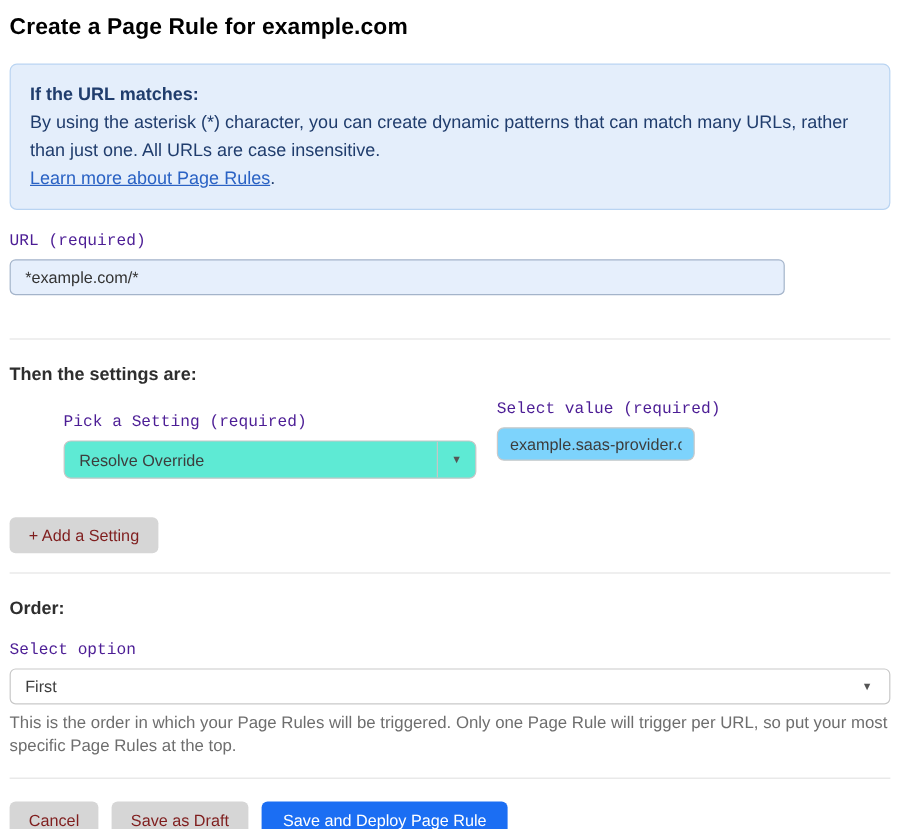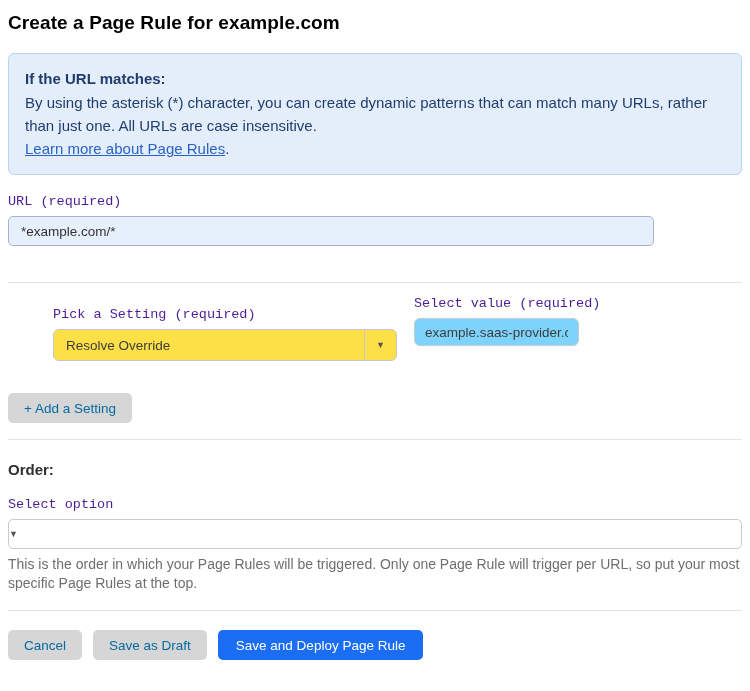--- a/index.html
+++ b/index.html
@@ -85,21 +85,21 @@
     margin-top: 5px;
     margin-left: 45px;
   }
   .setting-col { width: 344px; }
   .value-col { margin-left: 17px; padding-top: 8px; }
 
   .dropdown {
     display: flex;
     align-items: stretch;
     height: 32px;
-    background: #fde047;
+    background: #5eead4;
     border: 1px solid #c6c6c6;
     border-radius: 6px;
     cursor: pointer;
     overflow: hidden;
   }
   .dropdown .dd-value {
     flex: 1;
     display: flex;
     align-items: center;
     padding-left: 12px;
@@ -140,21 +140,21 @@
     height: 30px;
     border: none;
     border-radius: 5px;
     font-family: "Liberation Sans", sans-serif;
     font-size: 13.5px;
     cursor: pointer;
     padding: 0 16px;
   }
   .btn-gray {
     background: #d6d6d6;
-    color: #0369a1;
+    color: #7f1d1d;
   }
   .btn-blue {
     background: #1b6ef3;
     color: #ffffff;
     padding: 0 18px;
   }
   .add-setting-btn { margin-top: 32px; }
 
   .select-bar {
     margin-top: 0;
@@ -201,20 +201,21 @@
     <div class="info-body"><span>By using the asterisk (*) character, you can create dynamic patterns that can match many URLs, rather than just one. All URLs are case insensitive.</span><br>
       <a class="info-link">Learn more about Page Rules</a><span>.</span>
     </div>
   </div>
 
   <div class="field-label">URL (required)</div>
   <input class="url-input" type="text" value="*example.com/*" style="">
 
   <hr class="divider divider-1">
 
+  <h2 class="section-heading">Then the settings are:</h2>
 
   <div class="settings-row">
     <div class="setting-col">
       <div class="field-label">Pick a Setting (required)</div>
       <div class="dropdown">
         <div class="dd-value">Resolve Override</div>
         <div class="dd-caret-box">
           <span class="caret">▼</span>
         </div>
       </div>
@@ -226,20 +227,21 @@
   </div>
 
   <button class="btn btn-gray add-setting-btn">+ Add a Setting</button>
 
   <hr class="divider divider-2">
 
   <h2 class="section-heading">Order:</h2>
 
   <div class="field-label">Select option</div>
   <div class="select-bar">
+    <span class="sel-value">First</span>
     <span class="sel-caret caret">▼</span>
   </div>
   <p class="help-text">This is the order in which your Page Rules will be triggered. Only one Page Rule will trigger per URL, so put your most specific Page Rules at the top.</p>
 
   <hr class="divider divider-3">
 
   <div class="footer-buttons">
     <button class="btn btn-gray">Cancel</button>
     <button class="btn btn-gray">Save as Draft</button>
     <button class="btn btn-blue">Save and Deploy Page Rule</button>

